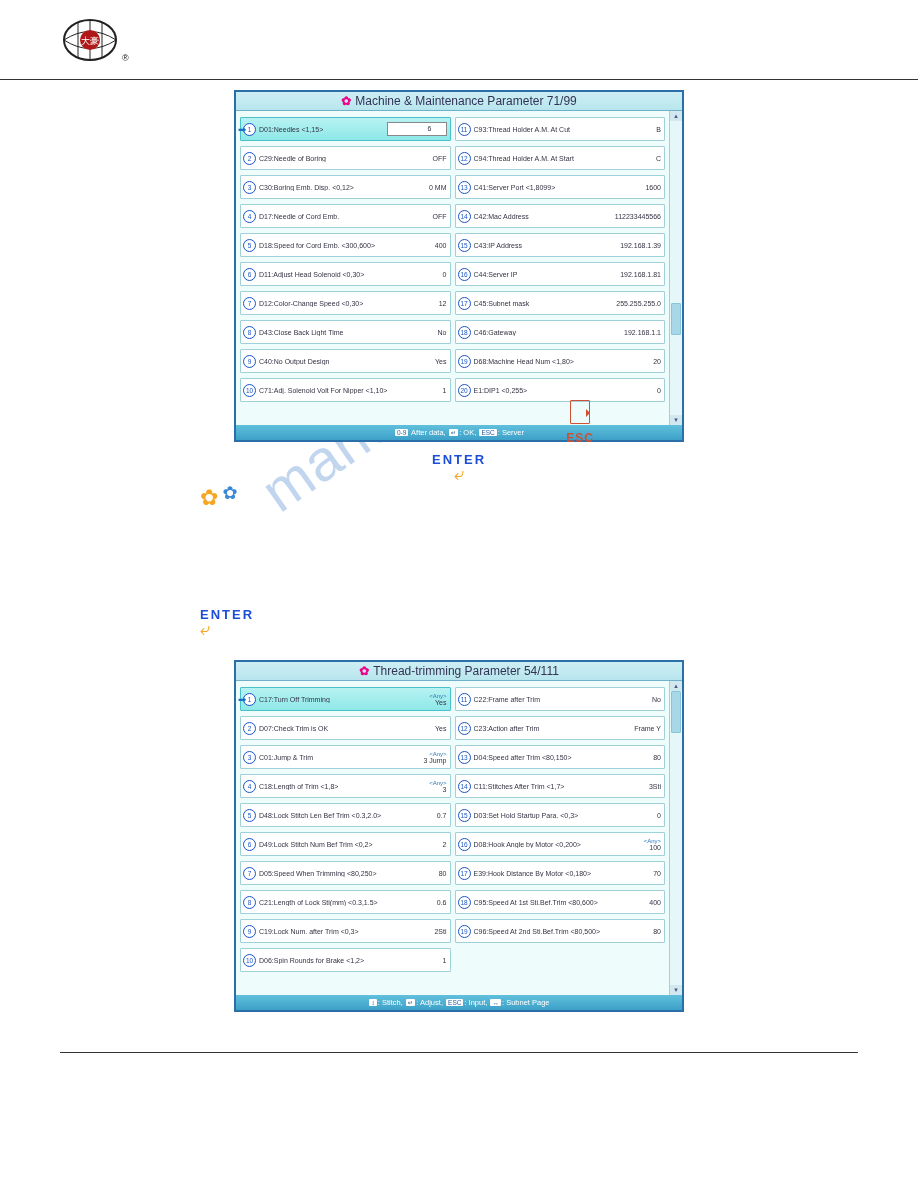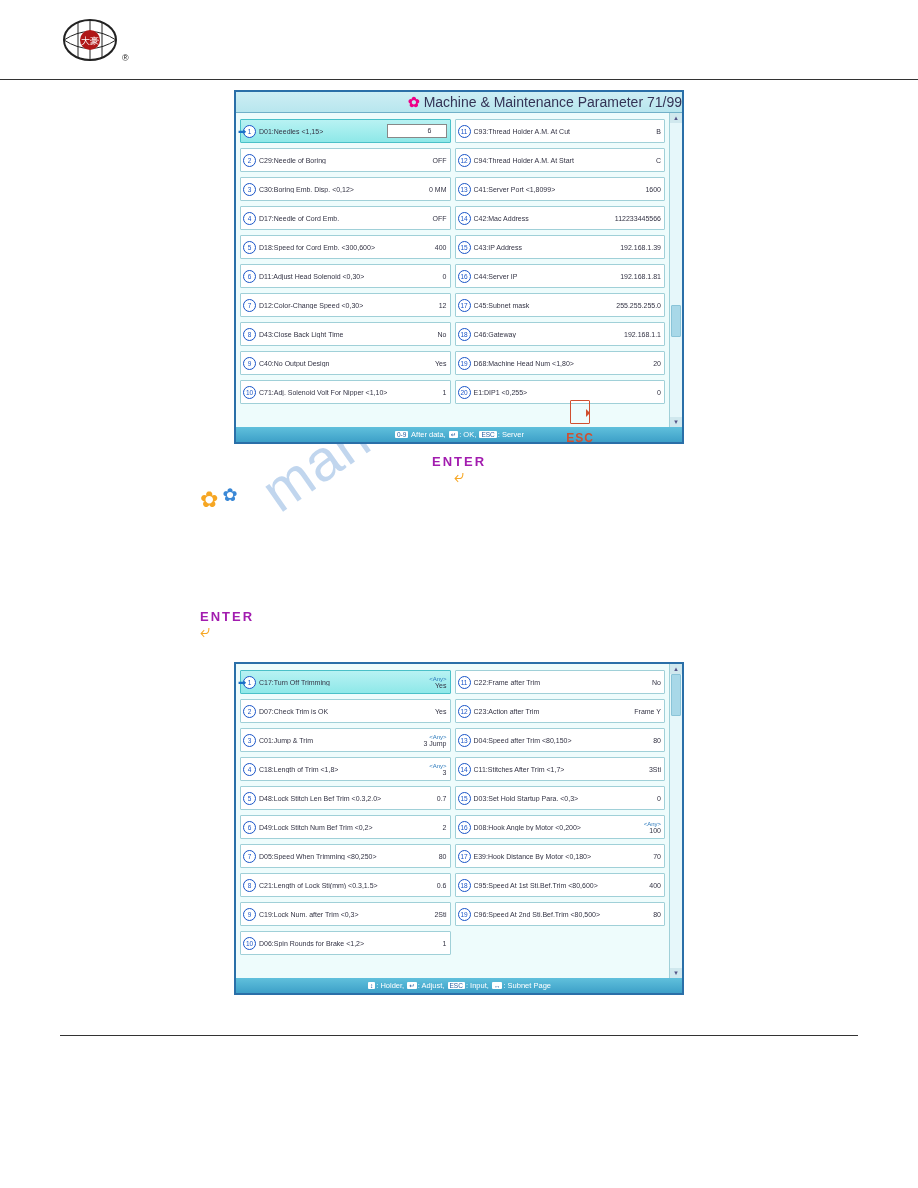--- a/index.html
+++ b/index.html
@@ -30,23 +30,23 @@
   }
   .panel {
     border: 2px solid #2a6fa8;
     background: linear-gradient(#fff,#f0fdfd 40px, #f0fdfd);
     font-size: 7px;
     position: relative;
   }
   .panel-title {
     background: linear-gradient(#cdeef4,#b8e6ee);
     border-bottom: 1px solid #70b0c8;
-    text-align: right;
+    text-align: center;
     padding: 2px 0;
-    font-size: 14px;
+    font-size: 12px;
     color: #335;
     position: relative;
   }
   .panel-title .gear-ico {
     color: #e08;
     font-weight: bold;
     margin-right: 4px;
   }
   .panel-body {
     display: flex;
@@ -127,21 +127,21 @@
   .scroll-thumb {
     background: #a8d8e8;
     border: 1px solid #8ac4d8;
     border-radius: 1px;
   }
   .enter-icon {
     margin-top: 8px;
     text-align: center;
   }
   .enter-icon .lbl {
-    color: #a21caf;
+    color: #1d4ed8;
     font-weight: bold;
     font-size: 13px;
     letter-spacing: 2px;
   }
   .enter-icon .arw {
     color: #f6a623;
     font-size: 18px;
     display: block;
     margin-top: -4px;
   }
@@ -369,20 +369,23 @@
     <span class="gear-standalone">✿<span class="g1">✿</span></span>
   </div>
 
   <div class="enter-icon" style="text-align:left;margin-left:140px;margin-top:-30px;margin-bottom:20px">
     <span class="lbl">ENTER</span>
     <span class="arw">⤶</span>
   </div>
 
   <div class="panel-wrap">
     <div class="panel">
+      <div class="panel-title">
+        <span class="gear-ico">✿</span><span>Thread-trimming Parameter 54/111</span>
+      </div>
       <div class="panel-flex">
         <div class="panel-body" style="flex:1">
           <div class="col" id="p2left">
               <div class="row-item selected" style="position: relative;">
                 <span class="arrow-ind">➡</span>
                 <span class="num-badge">1</span>
                 <span class="row-label">C17:Turn Off Trimming</span>
                 <span class="row-val any"><span class="any-tag">&lt;Any&gt;</span><span>Yes</span></span>
               </div>
               <div class="row-item">
@@ -481,21 +484,21 @@
         </div>
         <div class="scroll-track">
           <div class="scroll-btn">▴</div>
           <div style="flex:1;position:relative">
               <div class="scroll-thumb" style="position:absolute;top:0;left:1px;right:1px;height:40px"></div>
             </div>
           <div class="scroll-btn">▾</div>
         </div>
       </div>
       <div class="panel-footer">
-        <span class="key">↕</span><span>: Holder,</span>
+        <span class="key">↕</span><span>: Stitch,</span>
         <span class="key">↵</span><span>: Adjust,</span>
         <span class="key">ESC</span><span>: Input,</span>
         <span class="key">↔</span><span>: Subnet Page</span>
       </div>
     </div>
   </div>
 
   <hr style="margin-top:40px;border:none;border-top:1px solid #333">
 </div>
 

